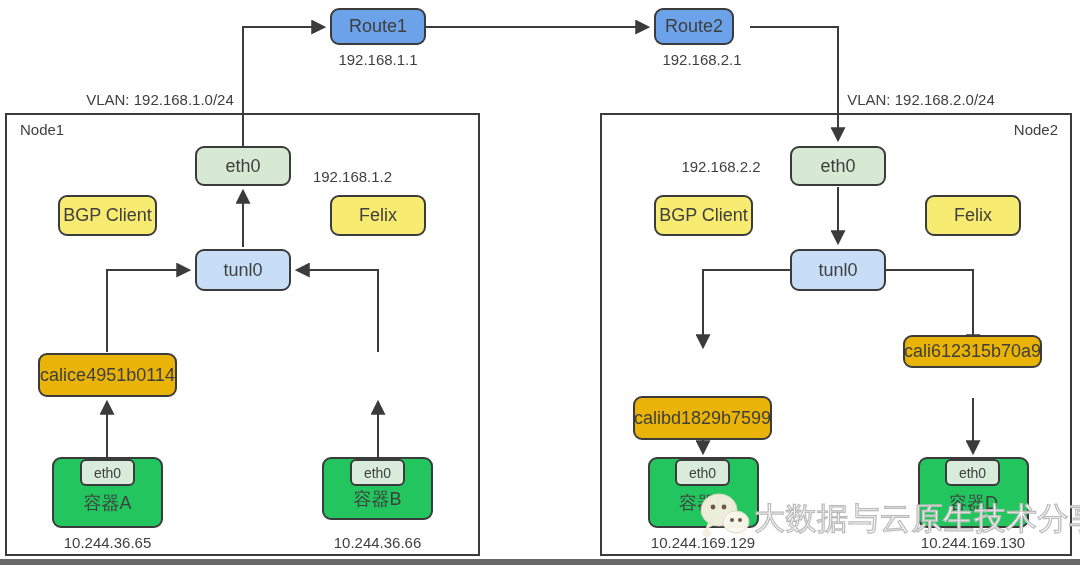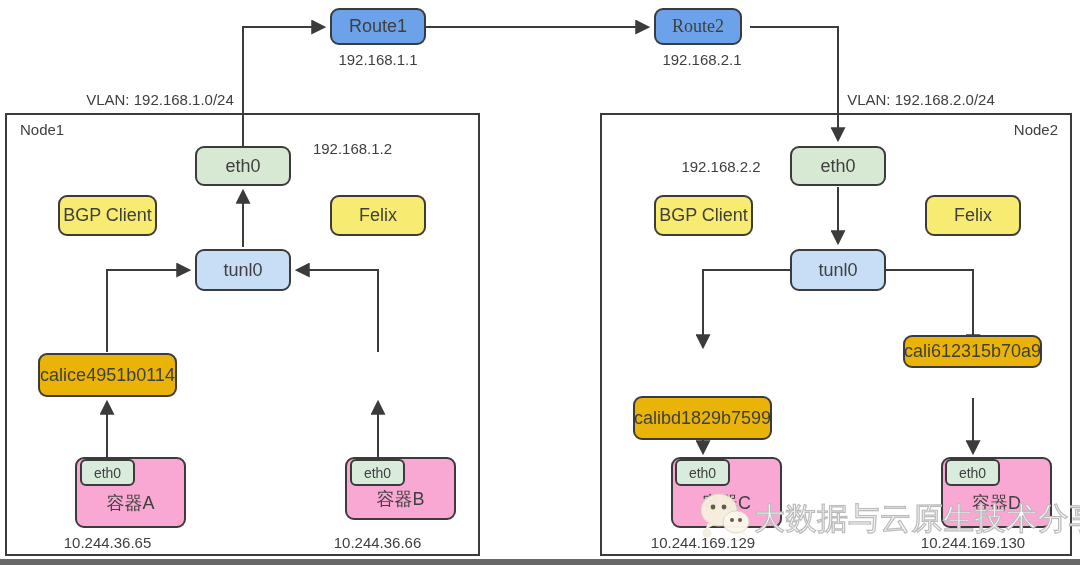--- a/index.html
+++ b/index.html
@@ -21,56 +21,56 @@
     display:flex;align-items:center;justify-content:center;
     font-size:18px;color:#3f3f3f;
     box-sizing:border-box;
     z-index:3;
   }
   .router{background:#6ca2e9;}
   .eth{background:#d7e9d3;}
   .yellow{background:#f8eb71;}
   .tunl{background:#c7def6;text-align:right;}
   .veth{background:#eab308;}
-  .container{background:#f9a8d4;margin-left:23px;}
+  .container{background:#22c55e;}
   .eth-small{background:#d9ecdb;border-radius:6px;font-size:14px;z-index:4;}
 
   .nodebox{
     position:absolute;
     border:2px solid #3b3b3b;
     box-sizing:border-box;
     background:transparent;
     z-index:1;
   }
   .lbl{
     position:absolute;
     font-size:15px;color:#3f3f3f;
     z-index:3;white-space:nowrap;
   }
   .center{text-align:center;}
 
   
   .route1{left:330px;top:8px;width:96px;height:37px;}
   .route1-ip{left:330px;top:51px;width:96px;}
-  .route2{left:654px;top:8px;width:88px;height:37px;font-family:Liberation Serif, serif;}
+  .route2{left:654px;top:8px;width:80px;height:37px;}
   .route2-ip{left:654px;top:51px;width:96px;}
 
   
   .vlan1{left:85px;top:91px;width:150px;}
   .vlan2{left:845px;top:91px;width:152px;text-align:center;}
 
   
   .node1{left:5px;top:113px;width:475px;height:443px;}
   .node2{left:600px;top:113px;width:472px;height:443px;}
   .node1-title{left:20px;top:121px;}
   .node2-title{left:995px;top:121px;width:63px;text-align:right;}
 
   
   .n1-eth0{left:195px;top:146px;width:96px;height:40px;}
-  .n1-ip{left:295px;top:140px;width:115px;}
+  .n1-ip{left:295px;top:168px;width:115px;}
   .n1-bgp{left:58px;top:195px;width:99px;height:41px;}
   .n1-felix{left:330px;top:195px;width:96px;height:41px;}
   .n1-tunl{left:195px;top:249px;width:96px;height:42px;}
   .n1-cali1{left:38px;top:353px;width:139px;height:44px;}
   .n1-cali2{left:308px;top:353px;width:139px;height:44px;}
   .n1-c1{left:52px;top:457px;width:111px;height:71px;padding-top:20px;}
   .n1-c1-eth{left:80px;top:459px;width:55px;height:27px;}
   .n1-c1-ip{left:45px;top:534px;width:125px;}
   .n1-c2{left:322px;top:457px;width:111px;height:63px;padding-top:20px;}
   .n1-c2-eth{left:350px;top:459px;width:55px;height:27px;}

